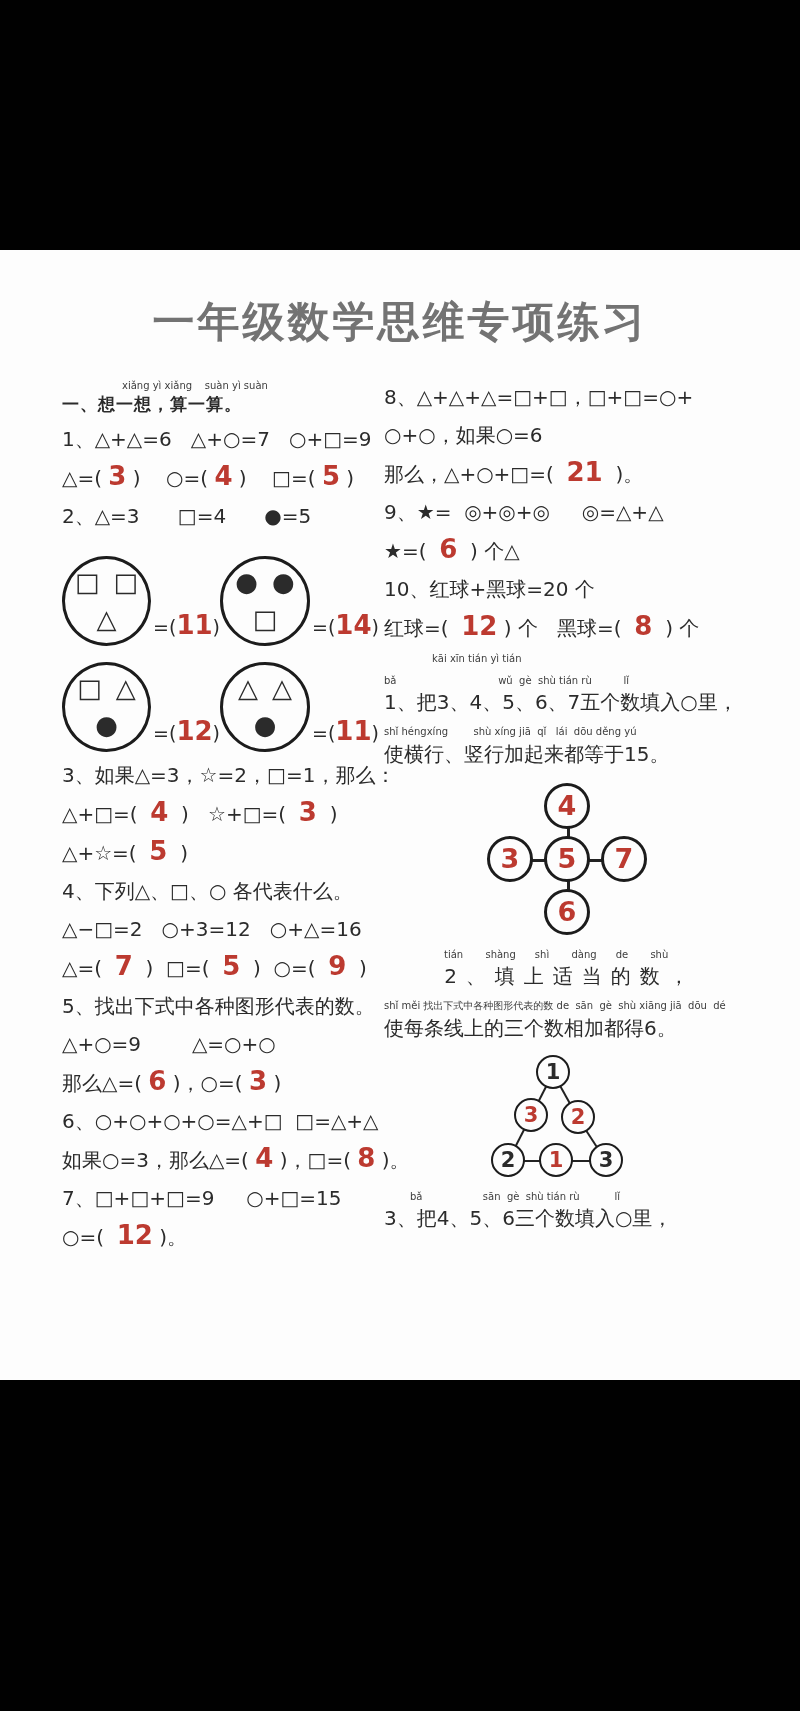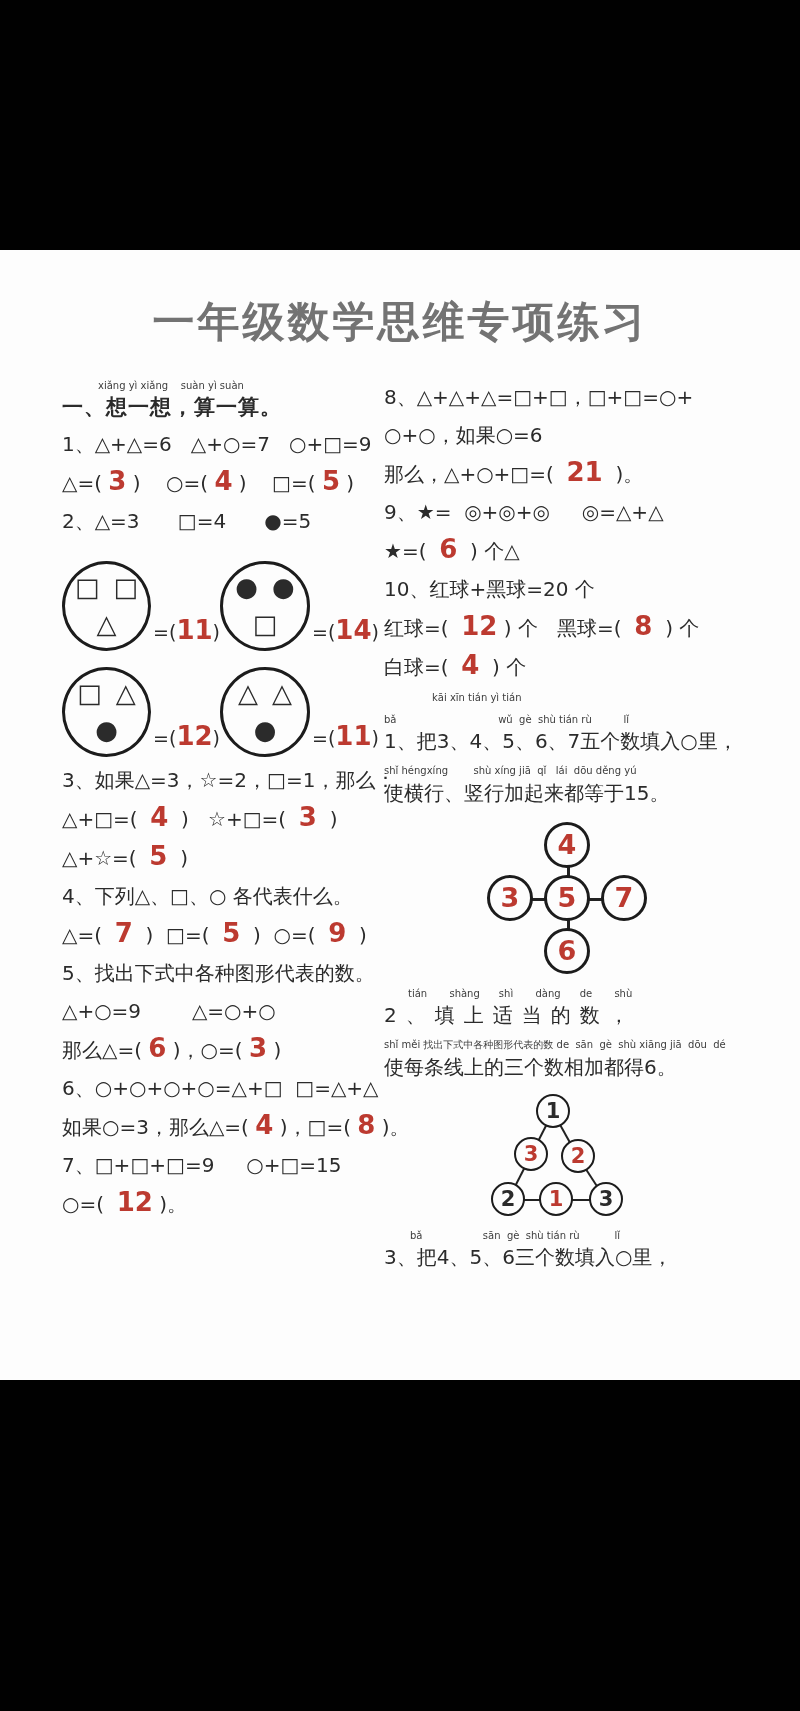--- a/index.html
+++ b/index.html
@@ -7,24 +7,24 @@
   .letterbox{width:800px;background:#010101;}
   .letterbox.top{height:250px;}
   .letterbox.bottom{height:331px;}
   .page{position:relative;width:800px;height:1130px;background:#fdfdfd;color:#2b2b2b;overflow:hidden;}
   .title{position:absolute;top:44px;left:0;width:100%;text-align:center;margin:0;
          font-size:42px;font-weight:bold;color:#737373;letter-spacing:3px;}
   .col{position:absolute;}
   .col.left{left:62px;top:120px;width:320px;}
   .col.right{left:384px;top:124px;width:374px;}
   .pinyin{font-size:10px;color:#3c3c3c;white-space:pre;line-height:1.15;margin-top:10px;}
-  .heading{font-size:21px;font-weight:bold;margin:1px 0 4px 0;letter-spacing:1px;}
+  .heading{font-size:17px;font-weight:bold;margin:1px 0 4px 0;letter-spacing:1px;}
   .line{font-size:20px;margin:9px 0;white-space:pre;line-height:1.45;}
   .red{color:#bc3a30;font-weight:bold;font-size:26px;line-height:1;font-family:"DejaVu Sans",sans-serif;}
-  .spread{letter-spacing:9px;}
+  .spread{letter-spacing:9px;text-align:center;}
   
   .faces{display:grid;grid-template-columns:158px 1fr;margin:2px 0 4px;}
   .face-cell{display:flex;align-items:flex-end;height:106px;}
   .face-circle{width:90px;height:90px;border:3px solid #1c1c1c;border-radius:50%;
                display:flex;flex-direction:column;justify-content:space-evenly;align-items:center;
                box-sizing:border-box;background:#fdfdfd;}
   .face-row{display:flex;gap:14px;justify-content:center;}
   .shape{font-size:26px;line-height:1;color:#2b2b2b;}
   .face-answer{font-size:19px;margin:4px 0 8px 2px;white-space:nowrap;text-align:center;}
   
@@ -54,21 +54,21 @@
 </style>
 </head>
 <body>
 
 <div class="letterbox top"></div>
 
 <div class="page">
   <h1 class="title">一年级数学思维专项练习</h1>
 
   <div class="col left">
-    <div class="pinyin" style="margin-left:36px">xiǎng yì xiǎng    suàn yì suàn</div>
+    <div class="pinyin" style="margin-left:60px">xiǎng yì xiǎng    suàn yì suàn</div>
     <div class="heading">一、想一想，算一算。</div>
 
     <div class="line">1、△+△=6   △+○=7   ○+□=9</div>
     <div class="line"><span>△=( </span><span class="red">3</span><span> )    ○=( </span><span class="red">4</span><span> )    □=( </span><span class="red">5</span><span> )</span></div>
 
     <div class="line">2、△=3      □=4      ●=5</div>
 
     <div class="faces">
       <div class="face-cell">
         <div class="face-circle">
@@ -118,20 +118,21 @@
           </div>
         <div class="face-answer"><span>=(</span><span class="red">11</span><span>)</span></div>
       </div>
     </div>
 
     <div class="line">3、如果△=3，☆=2，□=1，那么：</div>
     <div class="line"><span>△+□=(  </span><span class="red">4</span><span>  )   ☆+□=(  </span><span class="red">3</span><span>  )</span></div>
     <div class="line"><span>△+☆=(  </span><span class="red">5</span><span>  )</span></div>
 
     <div class="line">4、下列△、□、○ 各代表什么。</div>
+    <div class="line">△−□=2   ○+3=12   ○+△=16</div>
     <div class="line"><span>△=(  </span><span class="red">7</span><span>  )  □=(  </span><span class="red">5</span><span>  )  ○=(  </span><span class="red">9</span><span>  )</span></div>
 
     <div class="line">5、找出下式中各种图形代表的数。</div>
     <div class="line">△+○=9        △=○+○</div>
     <div class="line"><span>那么△=( </span><span class="red">6</span><span> )，○=( </span><span class="red">3</span><span> )</span></div>
 
     <div class="line">6、○+○+○+○=△+□  □=△+△</div>
     <div class="line"><span>如果○=3，那么△=( </span><span class="red">4</span><span> )，□=( </span><span class="red">8</span><span> )。</span></div>
 
     <div class="line">7、□+□+□=9     ○+□=15</div>
@@ -141,40 +142,39 @@
   <div class="col right">
     <div class="line">8、△+△+△=□+□，□+□=○+</div>
     <div class="line">○+○，如果○=6</div>
     <div class="line"><span>那么，△+○+□=(  </span><span class="red">21</span><span>  )。</span></div>
 
     <div class="line">9、★=  ◎+◎+◎     ◎=△+△</div>
     <div class="line"><span>★=(  </span><span class="red">6</span><span>  ) 个△</span></div>
 
     <div class="line">10、红球+黑球=20 个</div>
     <div class="line"><span>红球=(  </span><span class="red">12</span><span> ) 个   黑球=(  </span><span class="red">8</span><span>  ) 个</span></div>
-    <div class="line"><span>白球=(  </span><span class="red">4</span><span>  ) 个</span></div>
 
     <div class="pinyin" style="margin-left:48px">kāi xīn tián yì tián</div>
 
     <div class="pinyin" style="">bǎ                                wǔ  gè  shù tián rù          lǐ</div>
     <div class="line" style="margin-top:2px">1、把3、4、5、6、7五个数填入○里，</div>
     <div class="pinyin" style="margin-top:0">shǐ héngxíng        shù xíng jiā  qǐ   lái  dōu děng yú</div>
     <div class="line" style="margin-top:2px">使横行、竖行加起来都等于15。</div>
 
     <div class="cross-figure">
       <div class="cline v"></div>
       <div class="cline h"></div>
       <div class="cnode cn-top" style="color: rgb(188, 58, 48);">4</div>
       <div class="cnode cn-left" style="color: rgb(188, 58, 48);">3</div>
       <div class="cnode cn-center" style="color: rgb(188, 58, 48);">5</div>
       <div class="cnode cn-right" style="color: rgb(188, 58, 48);">7</div>
       <div class="cnode cn-bottom" style="color: rgb(188, 58, 48);">6</div>
     </div>
 
-    <div class="pinyin" style="margin-left:24px;margin-top:0">tián       shàng      shì       dàng      de       shù</div>
+    <div class="pinyin" style="margin-left:60px;margin-top:0">tián       shàng      shì       dàng      de       shù</div>
     <div class="line spread" style="margin-top:2px">2、填上适当的数，</div>
     <div class="pinyin" style="margin-top:0">shǐ měi 找出下式中各种图形代表的数 de  sān  gè  shù xiāng jiā  dōu  dé</div>
     <div class="line" style="margin-top:2px">使每条线上的三个数相加都得6。</div>
 
     <div class="tri-figure">
       <div class="tline tl1"></div>
       <div class="tline tl2"></div>
       <div class="tline tl3"></div>
       <div class="tline tl4"></div>
       <div class="tline tl5"></div>

